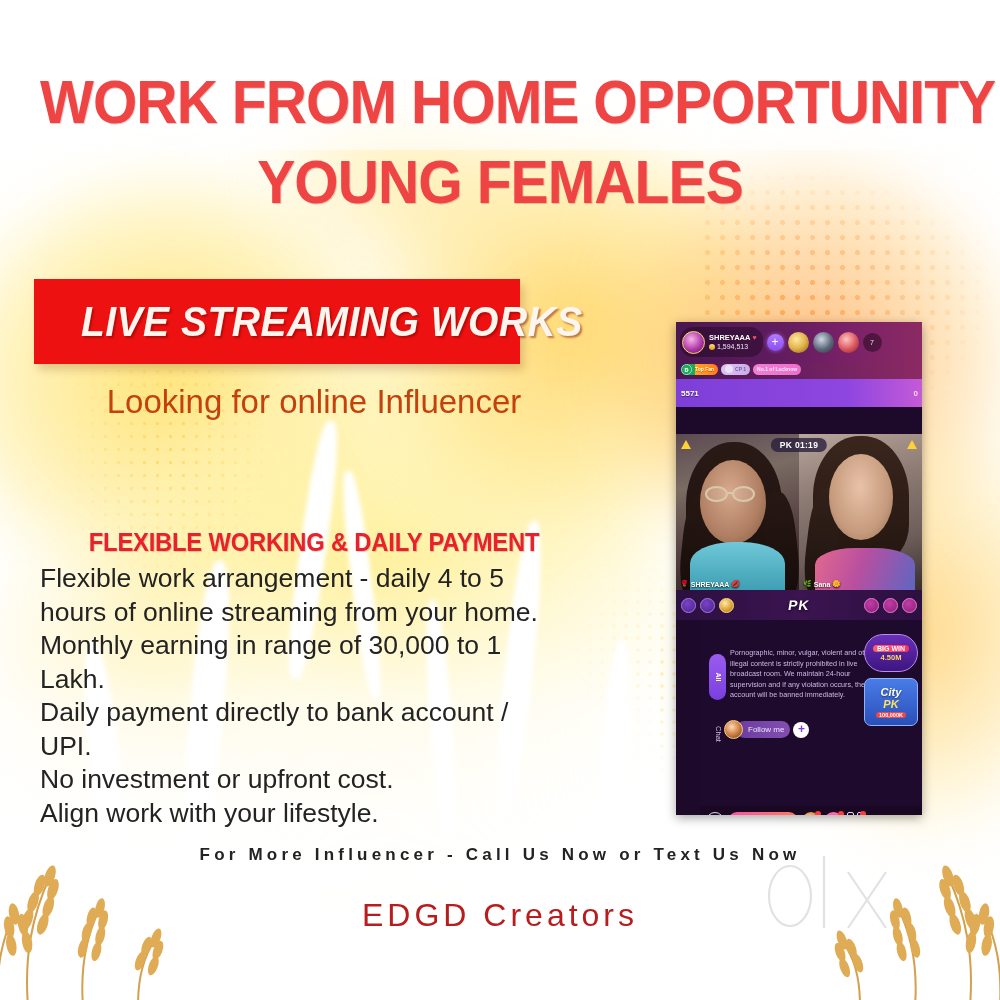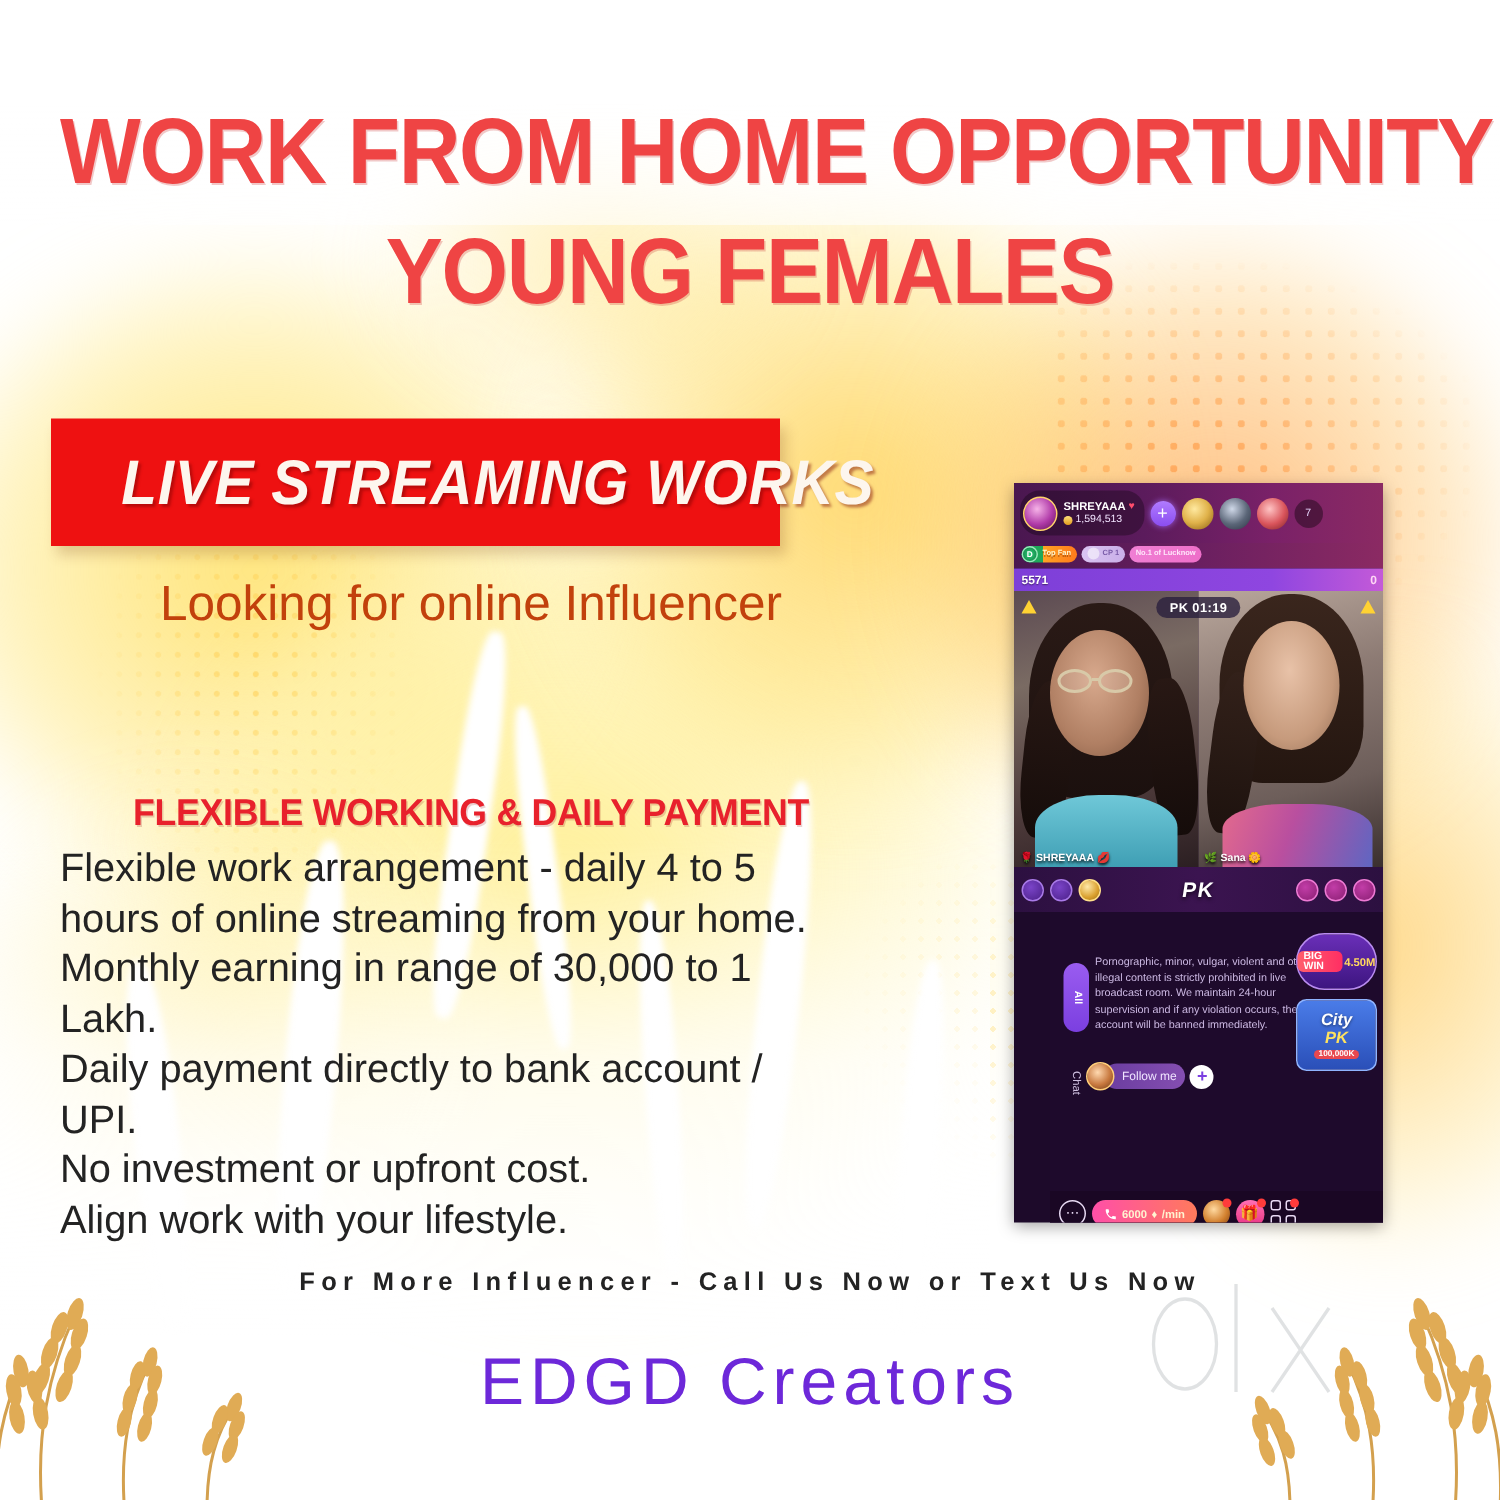--- a/index.html
+++ b/index.html
@@ -75,21 +75,21 @@
   .subhead{position:absolute;left:34px;top:528px;width:560px;z-index:7;text-align:center;
       color:#e8212c;font-size:25px;font-weight:700;transform:scaleX(.95);letter-spacing:-.2px;
       text-shadow:1px 1px 0 rgba(150,20,20,.2);}
   .body{position:absolute;left:40px;top:562px;width:580px;z-index:7;
       color:#232323;font-size:26.5px;line-height:33.5px;}
   .body div{white-space:nowrap;}
 
   
   .footer-wrap{position:absolute;left:0;top:845px;width:1000px;z-index:8;text-align:center;}
   .f-line1{color:#232323;font-size:17px;font-weight:700;letter-spacing:4.2px;}
-  .f-line2{color:#6d28d9;font-size:44px;letter-spacing:4px;margin-top:32px;}
+  .f-line2{color:#b91c1c;font-size:32px;letter-spacing:4px;margin-top:32px;}
 
   
   .wheat{position:absolute;bottom:0;z-index:5;}
   .wheat svg{display:block;}
   .wheat-l{left:-12px;bottom:-6px;}
   .wheat-r{right:-10px;bottom:-6px;}
 
   
   .olx{position:absolute;right:108px;top:846px;z-index:9;opacity:.30;}
   .olx svg{display:block;}
@@ -126,26 +126,26 @@
   .pill{height:11px;border-radius:6px;display:flex;align-items:center;padding:0 4px;
       font-size:5px;color:#fff;font-weight:700;white-space:nowrap;overflow:hidden;}
   .pill-lv{background:linear-gradient(90deg,#1fa85a,#1fa85a 38%,#ffa424 38%,#ff7a1c);padding-left:0;}
   .lvbadge{width:11px;height:11px;border-radius:50%;background:radial-gradient(circle,#33d07c,#0c7a3e);
       color:#fff;font-size:5.5px;line-height:11px;text-align:center;border:1px solid #9be8bd;box-sizing:border-box;}
   .pill-lv span.t{margin-left:3px;color:#fff7d0;text-shadow:0 1px 0 rgba(140,60,0,.6);}
   .pill-2{background:linear-gradient(90deg,#d9c4f2,#c9aee8);color:#7a5ca8;gap:2px;}
   .mini-ic{width:8px;height:8px;border-radius:50%;background:rgba(255,255,255,.55);}
   .pill-3{background:linear-gradient(90deg,#f07fd4,#ee6fc9);color:#ffe7fb;}
 
-  .score-bar{position:relative;height:15px;display:flex;align-items:center;
+  .score-bar{position:relative;height:28px;display:flex;align-items:center;
       background:linear-gradient(90deg,#7d3fd8,#8f46e0 70%,#c45ad8);}
   .score-l{color:#fff;font-size:8px;font-weight:700;margin-left:5px;text-shadow:0 1px 1px rgba(0,0,0,.5);}
   .score-r{position:absolute;right:4px;color:#ffd6f5;font-size:8px;font-weight:700;}
 
-  .video{position:relative;height:184px;display:flex;}
+  .video{position:relative;height:156px;display:flex;margin-top:27px;}
   .vhalf{position:relative;width:50%;height:100%;overflow:hidden;}
   .vleft{background:linear-gradient(165deg,#5c4a52 0%,#7a6b63 30%,#4d3a3a 70%,#2b1f22);}
   .vright{background:linear-gradient(165deg,#b9a79c 0%,#8d7b74 35%,#6d5e5a 70%,#3a2f2e);}
   .face{position:absolute;border-radius:50%;}
   .fL{left:24px;top:26px;width:66px;height:84px;
       background:radial-gradient(ellipse at 45% 38%,#d8a98d,#b07f63 60%,#7d553f);}
   .hairL{position:absolute;left:10px;top:8px;width:96px;height:130px;border-radius:48% 48% 32% 32%;
       background:linear-gradient(#2a1a16,#1b100e);}
   .hairL2{position:absolute;left:6px;top:60px;width:32px;height:105px;border-radius:40%;
       background:linear-gradient(#281814,#150c0a);transform:rotate(6deg);}
@@ -200,21 +200,21 @@
   .f-av{width:19px;height:19px;border-radius:50%;
       background:radial-gradient(circle at 40% 35%,#ffd9b0,#c8793f 55%,#6d3a18);
       border:1.5px solid #ffcf7a;box-sizing:border-box;z-index:2;}
   .f-pill{margin-left:-7px;height:17px;border-radius:9px;padding:0 6px 0 12px;
       background:linear-gradient(90deg,rgba(120,70,180,.85),rgba(150,90,200,.85));
       color:#f0e4ff;font-size:8px;line-height:17px;}
   .f-plus{margin-left:3px;width:16px;height:16px;border-radius:50%;background:#fff;
       color:#7b3fe0;font-size:12px;line-height:15px;text-align:center;font-weight:700;}
   .promo-bigwin{top:14px;position:absolute;right:4px;width:54px;height:38px;border-radius:19px;
       background:linear-gradient(#6a2fb8,#3d1580);border:1px solid #b98cf0;box-sizing:border-box;
-      display:flex;align-items:center;justify-content:center;gap:1px;}
+      display:flex;flex-direction:column;align-items:center;justify-content:center;gap:1px;}
   .bw-top{color:#fff;font-size:7px;font-weight:700;background:linear-gradient(90deg,#ff5f6d,#ff2e63);
       border-radius:4px;padding:0 4px;}
   .bw-amt{color:#ffd85e;font-size:7.5px;font-weight:700;}
   .promo-city{top:58px;position:absolute;right:4px;width:54px;height:48px;border-radius:7px;
       background:linear-gradient(#4a7ce8,#2a4fb8);border:1px solid #8fb4ff;box-sizing:border-box;
       display:flex;flex-direction:column;align-items:center;justify-content:center;}
   .city-1{color:#fff;font-size:11px;font-weight:700;font-style:italic;line-height:11px;
       text-shadow:0 1px 2px rgba(0,0,0,.5);}
   .city-2{color:#ffe25e;font-size:11px;font-weight:700;font-style:italic;line-height:12px;}
   .city-3{margin-top:2px;background:#e8484f;border-radius:3px;color:#fff;font-size:5.5px;

